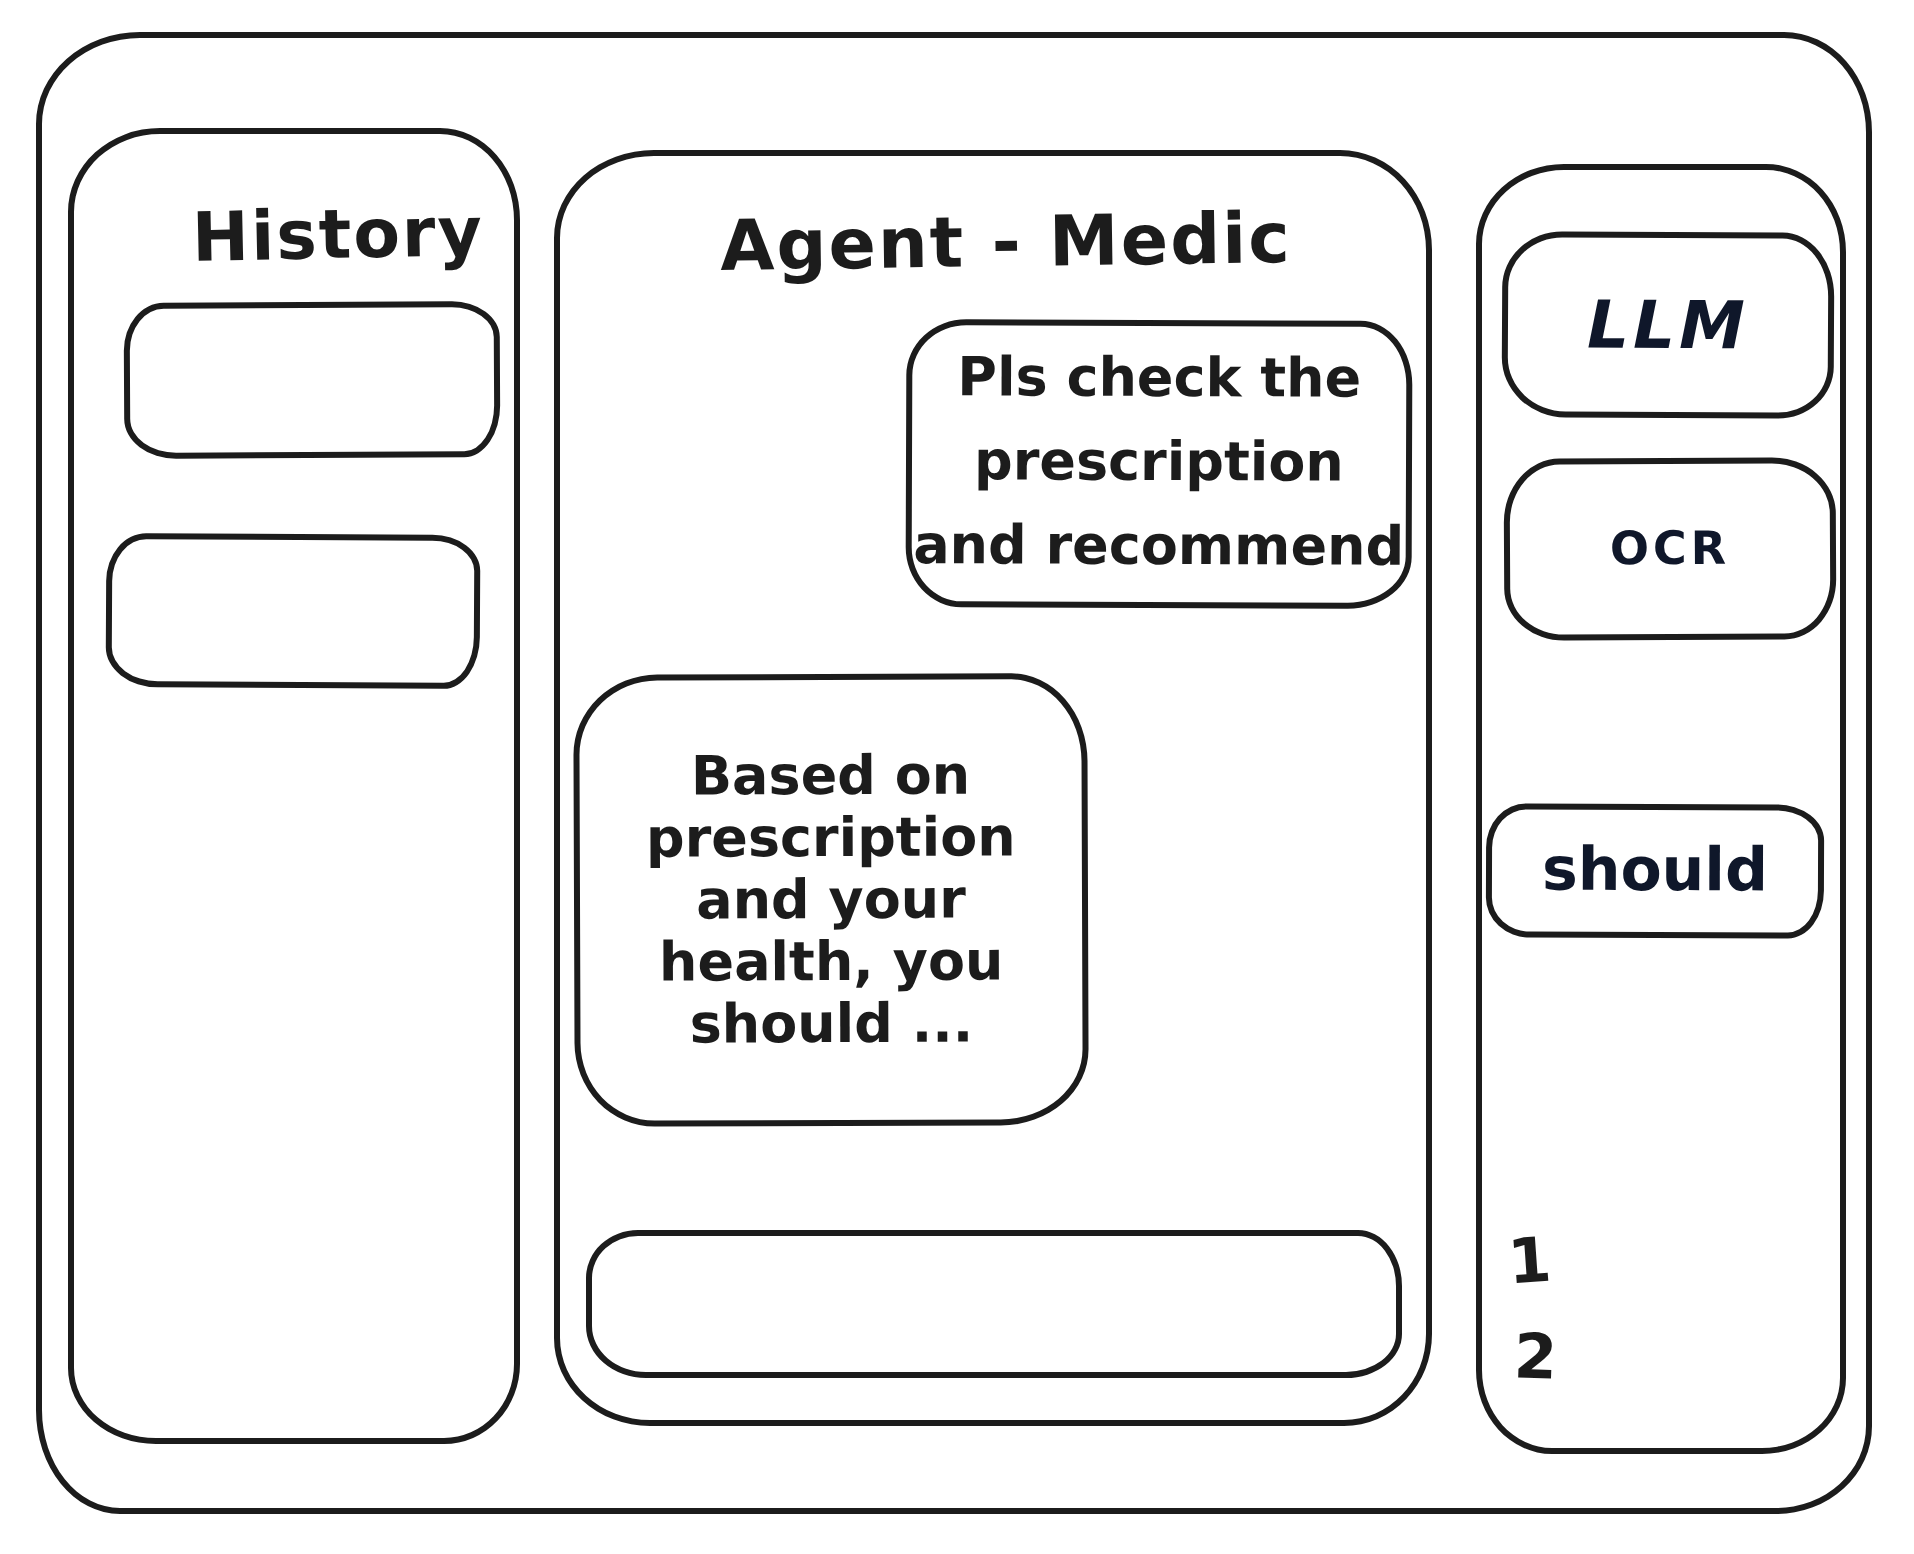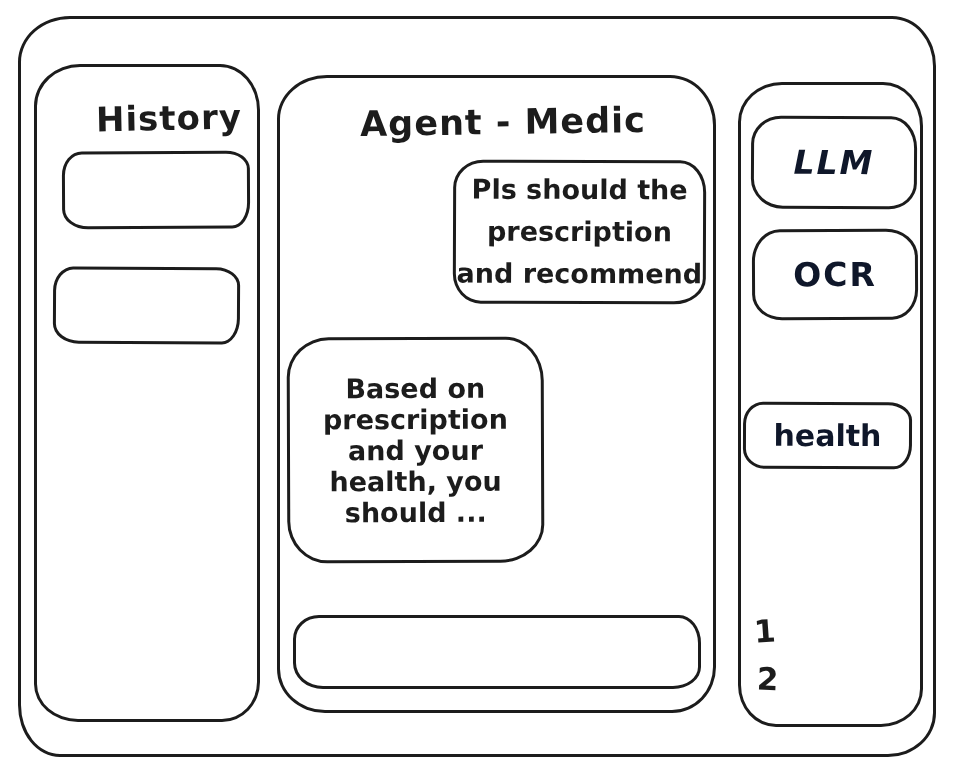--- a/index.html
+++ b/index.html
@@ -116,21 +116,21 @@
     padding: 0 6px;
   }
   .btn-llm {
     left: 751px; top: 116px; width: 166px; height: 93px;
     font-size: 33px; letter-spacing: 2px; font-style: italic;
     border-radius: 30px 26px 28px 32px / 28px 32px 26px 30px;
     transform: rotate(0.3deg);
   }
   .btn-ocr {
     left: 752px; top: 229px; width: 166px; height: 91px;
-    font-size: 33px; letter-spacing: 2px;
+    font-size: 23px; letter-spacing: 2px;
     border-radius: 28px 32px 26px 30px / 32px 28px 30px 26px;
     transform: rotate(-0.3deg);
   }
   .btn-params {
     left: 743px; top: 402px; width: 169px; height: 67px;
     font-size: 30px;
     border-radius: 20px 24px 18px 22px / 22px 18px 24px 20px;
     transform: rotate(0.2deg);
   }
   .btn-doc-source {
@@ -155,30 +155,30 @@
 
   <div class="sketch window-frame"></div>
 
   <div class="sketch history-panel"></div>
   <div class="panel-title history-title">History</div>
   <div class="sketch history-item history-item-1"></div>
   <div class="sketch history-item history-item-2"></div>
 
   <div class="sketch chat-panel"></div>
   <div class="panel-title chat-title">Agent - Medic</div>
-  <div class="sketch bubble bubble-user">Pls should the
+  <div class="sketch bubble bubble-user">Pls check the
 prescription
 and recommend</div>
   <div class="sketch bubble bubble-assistant">Based on
 prescription
 and your
 health, you
 should ...</div>
   <input class="chat-input" type="text" placeholder="" style="">
 
   <div class="sketch tools-panel"></div>
   <button class="tool-btn btn-llm">LLM</button>
   <button class="tool-btn btn-ocr">OCR</button>
-  <button class="tool-btn btn-params">health</button>
+  <button class="tool-btn btn-params">should</button>
   <div class="doc-source-item doc-item-1">1</div>
   <div class="doc-source-item doc-item-2">2</div>
 
 </div>
 
 </body></html>

